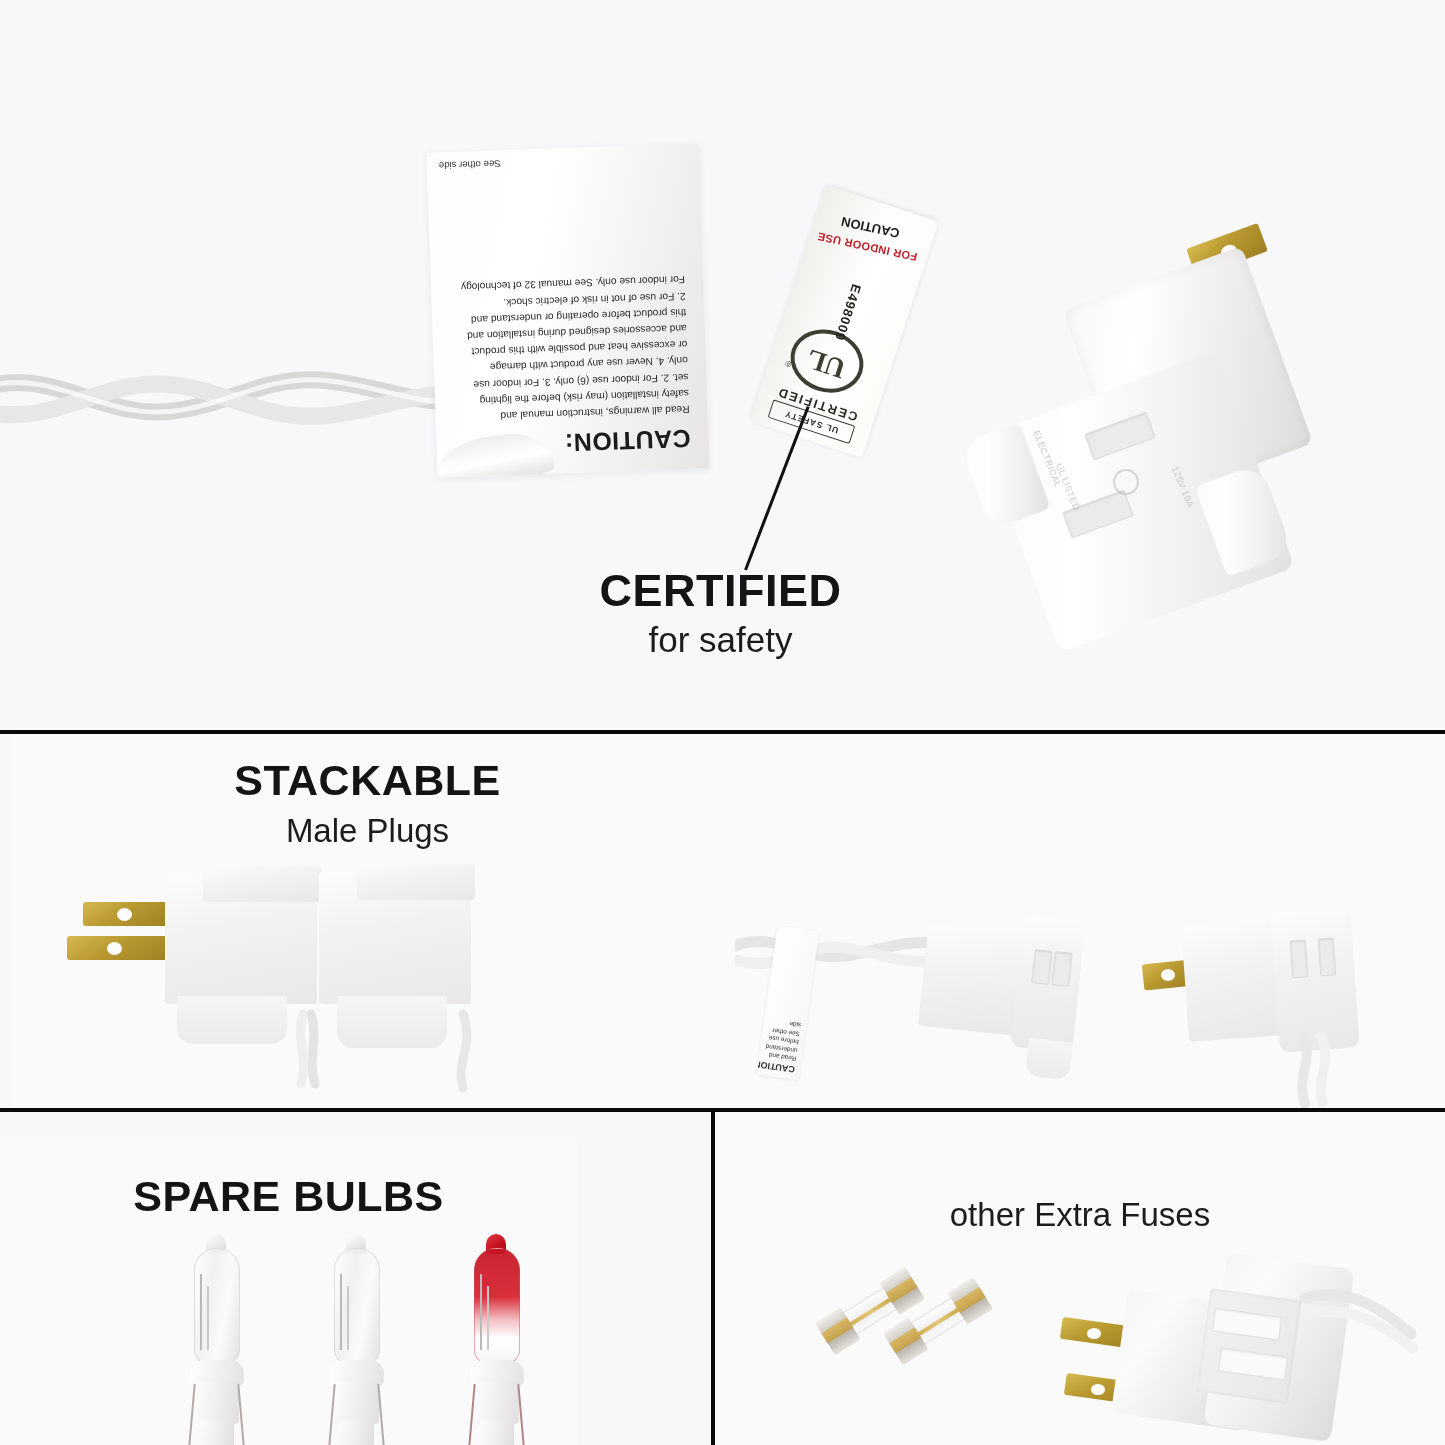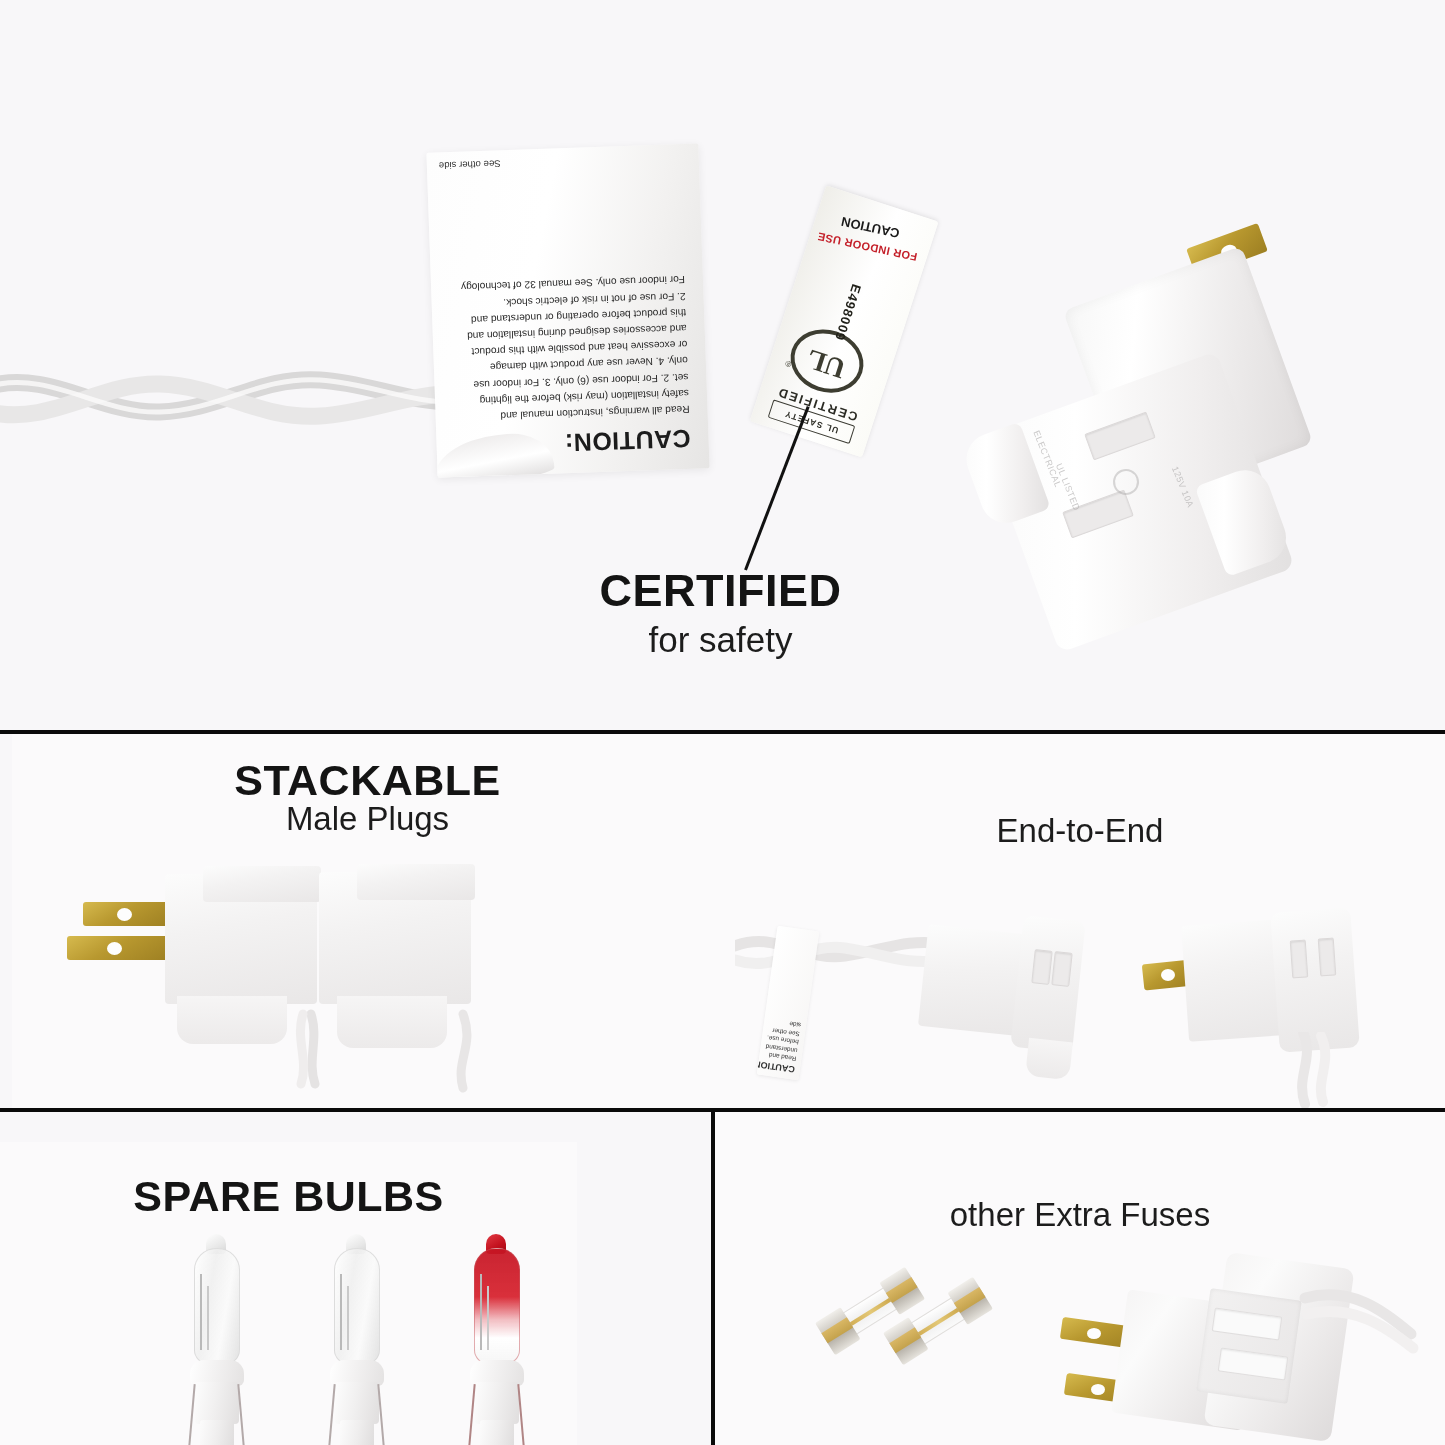--- a/index.html
+++ b/index.html
@@ -531,21 +531,21 @@
       </div>
     </div>
   </div>
 
   <div class="divider div-h1"></div>
   <div class="divider div-h2"></div>
   <div class="divider div-v1"></div>
 
   <div class="quad q-tl">
     <div class="q-title" style="top:22px;">STACKABLE</div>
-    <div class="q-sub" style="top:66px;">Male Plugs</div>
+    <div class="q-sub" style="top:78px;">Male Plugs</div>
 
     <div style="position:absolute; left:45px; top:130px; width:560px; height:230px;">
 
       <div class="plug-prong" style="left:26px; top:38px; width:88px; height:24px;"></div>
       <div class="prong-hole" style="left:60px; top:44px; width:15px; height:13px;"></div>
       <div class="plug-prong" style="left:10px; top:72px; width:104px; height:24px;"></div>
       <div class="prong-hole" style="left:50px; top:78px; width:15px; height:13px;"></div>
 
       <div class="stack-plug" style="left:108px; top:10px; width:152px; height:130px;"></div>
       <div class="stack-fin" style="left:120px; top:132px; width:110px; height:48px; border-radius:0 0 16px 16px;"></div>
@@ -557,21 +557,20 @@
 
       <svg width="560" height="230" style="position:absolute; left:0; top:0;">
         <path d="M254,150 C262,175 250,196 258,220" fill="none" stroke="#e5e3e3" stroke-width="9" stroke-linecap="round"></path>
         <path d="M246,150 C238,175 252,196 244,220" fill="none" stroke="#efeded" stroke-width="9" stroke-linecap="round"></path>
         <path d="M406,150 C418,182 398,196 406,224" fill="none" stroke="#e8e6e6" stroke-width="9" stroke-linecap="round"></path>
       </svg>
     </div>
   </div>
 
   <div class="quad q-tr">
-    <div class="q-sub" style="top:78px;">End-to-End</div>
 
     <div style="position:absolute; left:20px; top:158px; width:700px; height:212px;">
 
       <svg width="360" height="120" style="position:absolute; left:0; top:22px;">
         <path d="M0,32 C40,16 70,48 110,42 C150,36 170,24 210,30" fill="none" stroke="#e6e4e4" stroke-width="11" stroke-linecap="round"></path>
         <path d="M0,46 C40,60 70,28 110,34 C150,40 170,52 210,46" fill="none" stroke="#f0efef" stroke-width="11" stroke-linecap="round"></path>
       </svg>
 
       <div class="conn-tag" style="left:32px; top:36px; width:42px; height:150px; transform:rotate(8deg);">
         <div class="conn-tag-text">

